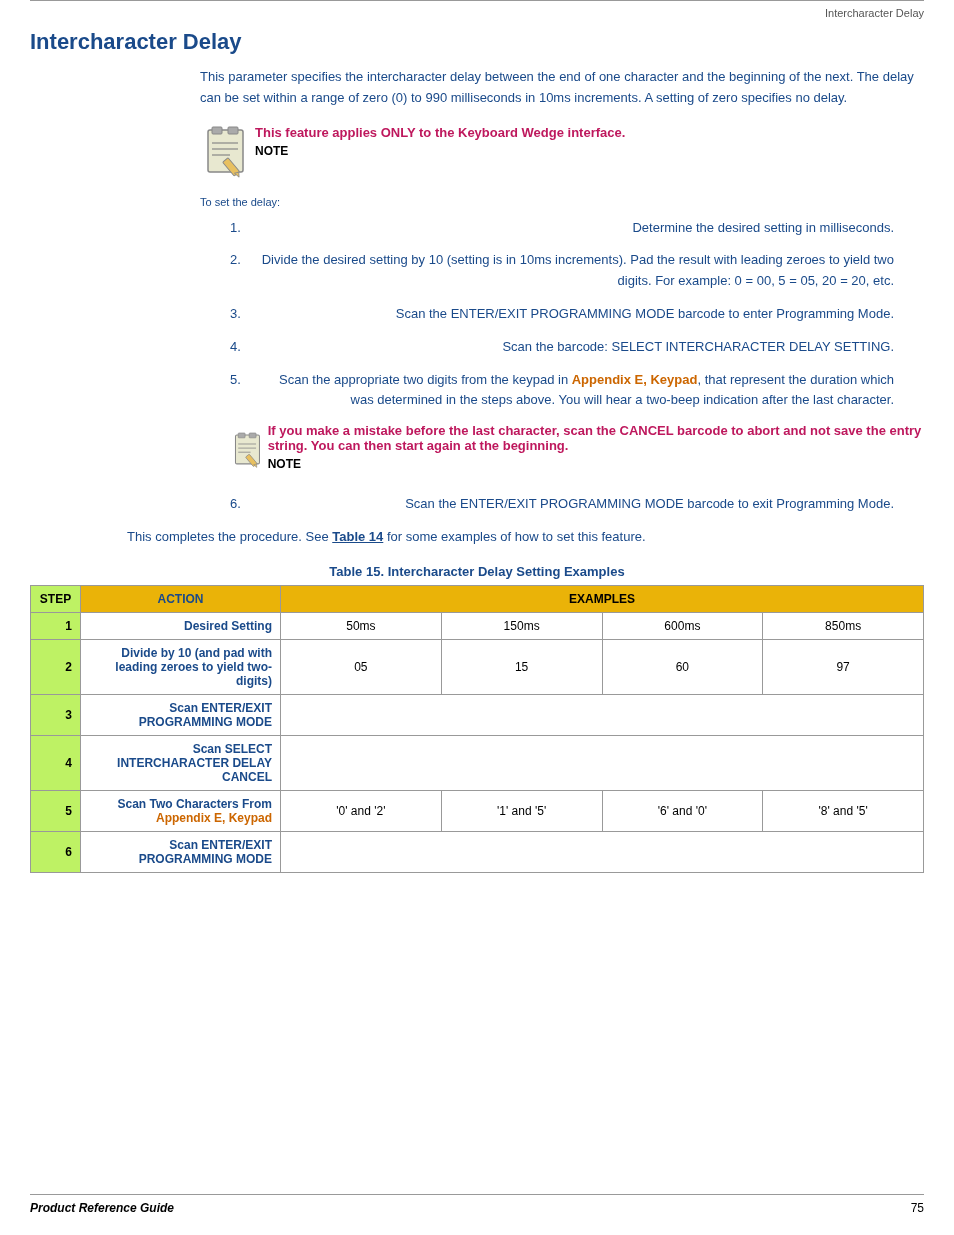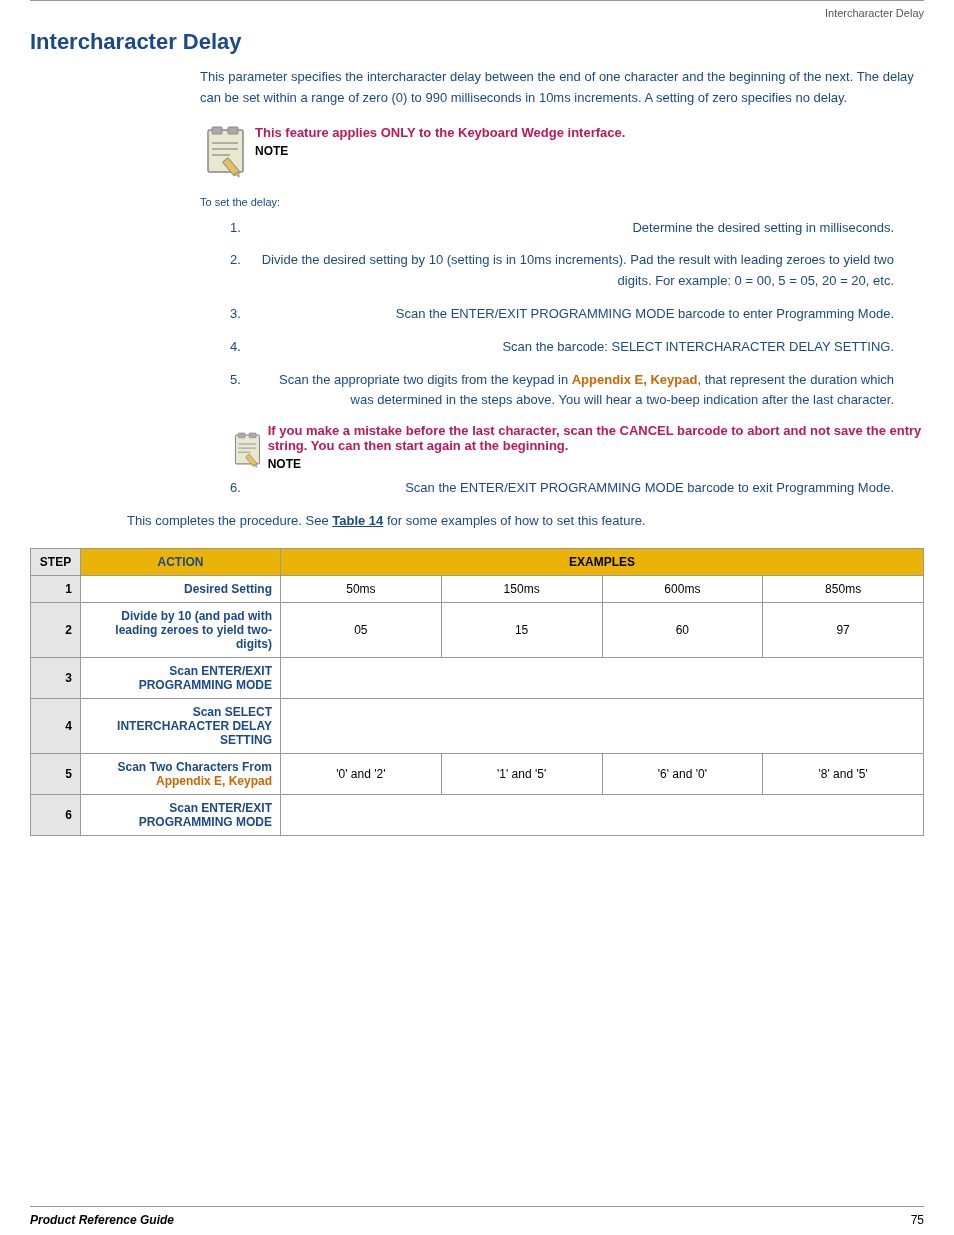--- a/index.html
+++ b/index.html
@@ -92,21 +92,21 @@
       text-align: right;
     }
     .step-text .link-orange {
       color: #cc6600;
       font-weight: bold;
     }
     .note-box2 {
       margin-left: 200px;
       display: flex;
       align-items: flex-start;
-      margin-bottom: 0;
+      margin-bottom: 16px;
       margin-top: 10px;
     }
     .completes-text {
       margin-left: 97px;
       font-size: 13px;
       color: #1a4a8a;
       line-height: 1.6;
       margin-bottom: 16px;
     }
     .completes-text .link {
@@ -138,37 +138,37 @@
       background: #eab308;
       font-weight: bold;
       color: #000;
       text-align: center;
       font-size: 12px;
     }
     .delay-table .col-step {
       width: 50px;
       font-weight: bold;
       color: #000;
-      background: #e5e5e5;
+      background: #bef264;
     }
     .delay-table .col-action {
       width: 200px;
       font-weight: bold;
       color: #1a4a8a;
     }
     .delay-table .col-action .link {
       color: #cc6600;
     }
     .delay-table .col-example {
       text-align: center;
     }
     
     .footer {
       position: absolute;
-      bottom: 8px;
+      bottom: 20px;
       left: 30px;
       right: 30px;
       border-top: 1px solid #999;
       padding-top: 6px;
       display: flex;
       justify-content: space-between;
       align-items: center;
     }
     .footer-left {
       font-size: 12px;
@@ -264,20 +264,21 @@
 
     <div class="steps-list">
       <div class="step-item">
         <span class="step-num">6.</span>
         <span class="step-text">Scan the ENTER/EXIT PROGRAMMING MODE barcode to exit Programming Mode.</span>
       </div>
     </div>
 
     <p class="completes-text"><span>This completes the procedure. See </span><span class="link">Table 14</span><span> for some examples of how to set this feature.</span></p>
 
+    <p class="table-title">Table 15. Intercharacter Delay Setting Examples</p>
 
     <table class="delay-table">
       <thead>
         <tr>
           <th class="col-step">STEP</th>
           <th class="col-action">ACTION</th>
           <th colspan="4">EXAMPLES</th>
         </tr>
       </thead>
       <tbody id="table-body">
@@ -297,21 +298,21 @@
             <td class="col-example">60</td>
             <td class="col-example">97</td>
           </tr>
           <tr>
             <td class="col-step">3</td>
             <td class="col-action">Scan ENTER/EXIT PROGRAMMING MODE</td>
             <td colspan="4"></td>
           </tr>
           <tr>
             <td class="col-step">4</td>
-            <td class="col-action">Scan SELECT INTERCHARACTER DELAY SETTING</td>
+            <td class="col-action">Scan SELECT INTERCHARACTER DELAY CANCEL</td>
             <td colspan="4"></td>
           </tr>
           <tr>
             <td class="col-step">5</td>
             <td class="col-action">Scan Two Characters From <span class="link" style="color: rgb(204, 102, 0); font-weight: bold;">Appendix E, Keypad</span></td>
             <td class="col-example">'0' and '2'</td>
             <td class="col-example">'1' and '5'</td>
             <td class="col-example">'6' and '0'</td>
             <td class="col-example">'8' and '5'</td>
           </tr>

